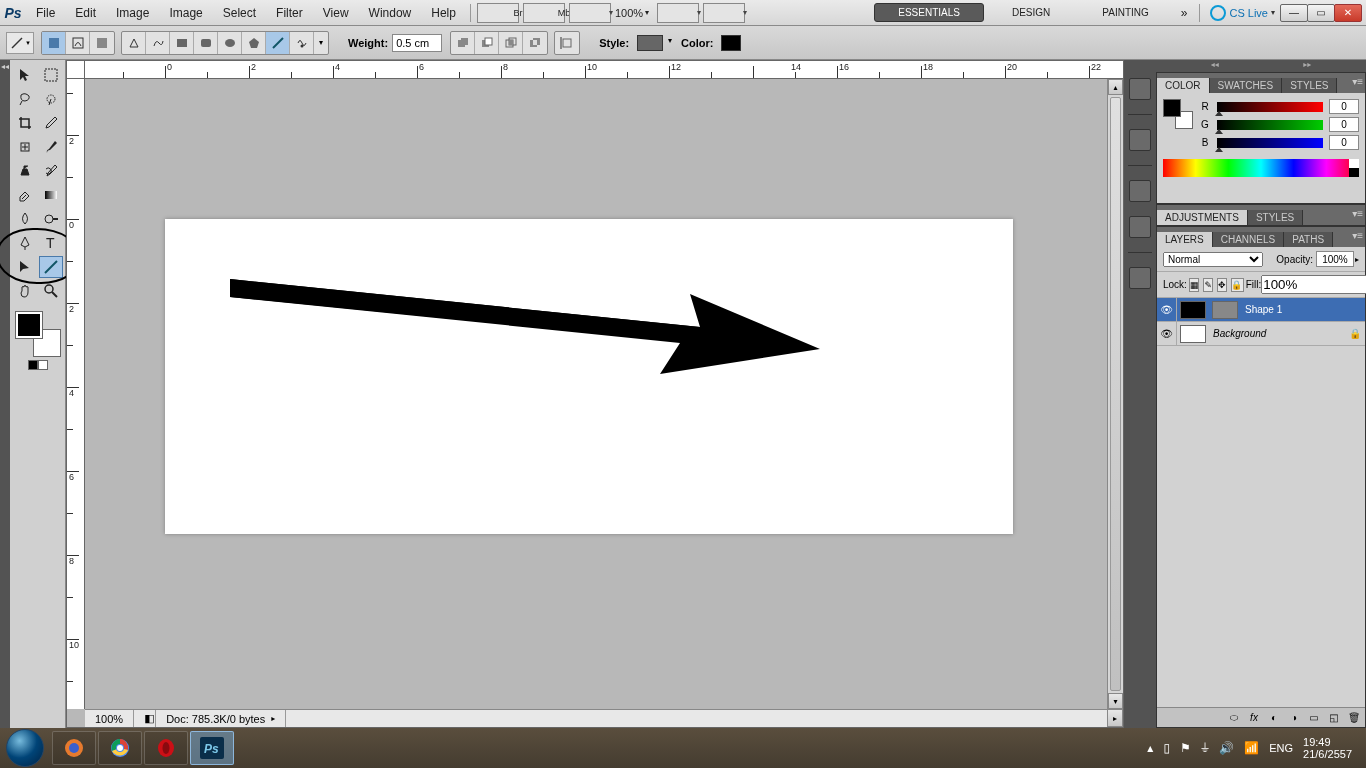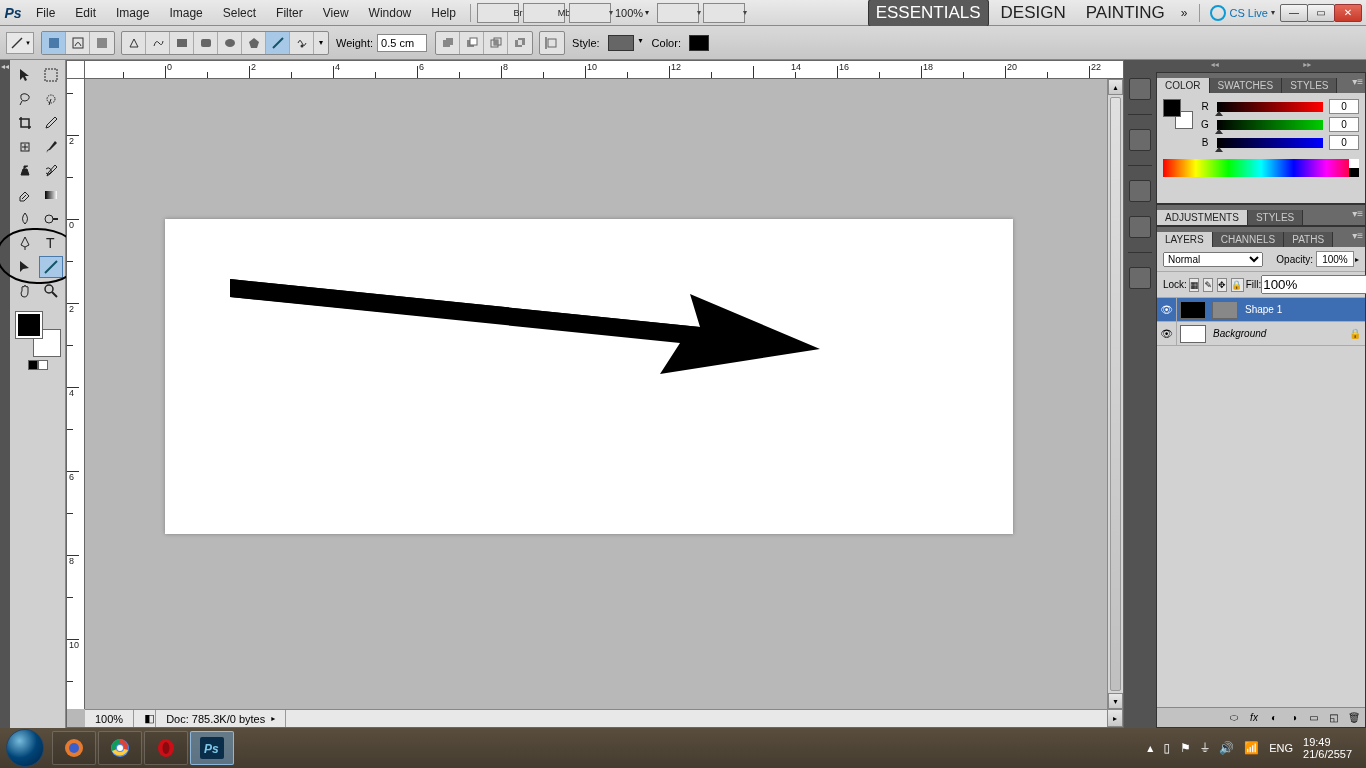--- a/index.html
+++ b/index.html
@@ -6,37 +6,37 @@
 body { width: 1366px; height: 768px; overflow: hidden; background: #6b5a42; position: relative; }
 .app-window { position: absolute; top: 0; left: 0; width: 1366px; height: 728px; background: #b8b8b8; display: flex; flex-direction: column; }
 .menubar { height: 26px; background: linear-gradient(#eaeaea,#d7d7d7); border-bottom: 1px solid #8a8a8a; display: flex; align-items: center; font-size: 12px; color: #222; }
 .ps-logo { width: 26px; height: 26px; display: flex; align-items: center; justify-content: center; font-weight: bold; font-size: 14px; font-style: italic; color: #0a3a66; }
 .menu-item { padding: 0 10px; height: 100%; display: flex; align-items: center; cursor: default; }
 .menu-sep { width: 1px; height: 18px; background: #999; margin: 0 4px; }
 .menu-icon { width: 24px; height: 20px; border: 1px solid #888; background: #e4e4e4; display: flex; align-items: center; justify-content: center; margin: 0 2px; font-size: 9px; padding-left: 40px; }
 .menu-drop { width: 30px; display: flex; align-items: center; }
 .menu-drop::after { content: "▾"; font-size: 8px; margin-left: 2px; color: #444; }
 .zoom-label { font-size: 11px; margin: 0 2px; }
-.workspace-btn { padding: 3px 7px; font-size: 17px; border: 1px solid transparent; }
+.workspace-btn { padding: 3px 23px; font-size: 10px; border: 1px solid transparent; }
 .workspace-btn.active { background: #5a5a5a; color: #fff; border: 1px solid #333; border-radius: 3px; }
 .cs-live { display: flex; align-items: center; font-size: 11px; color: #0b6fb3; margin: 0 6px; }
 .cs-live::before { content: ""; width: 12px; height: 12px; border: 2px solid #0b9ad6; border-radius: 50%; margin-right: 3px; }
 .cs-live::after { content: "▾"; font-size: 8px; margin-left: 3px; color: #333; }
 .win-controls { display: flex; margin-right: 4px; }
 .win-btn { width: 28px; height: 18px; border: 1px solid #666; background: linear-gradient(#f4f4f4,#d0d0d0); border-radius: 2px; margin-left: -1px; display: flex; align-items: center; justify-content: center; font-size: 10px; }
 .win-btn.close { background: linear-gradient(#e46a5a,#c83a2a); border-color: #933; color: #fff; }
 
 .optionsbar { height: 34px; background: linear-gradient(#d9d9d9,#c7c7c7); border-bottom: 1px solid #888; display: flex; align-items: center; padding: 0 6px; font-size: 11px; }
 .opt-tool { width: 28px; height: 22px; border: 1px solid #999; background: #e8e8e8; display: flex; align-items: center; justify-content: center; margin-right: 4px; }
 .opt-tool::after { content: "▾"; font-size: 7px; margin-left: 2px; }
 .opt-group { display: flex; border: 1px solid #888; border-radius: 2px; margin: 0 3px; background: #e2e2e2; }
 .opt-btn { width: 24px; height: 22px; display: flex; align-items: center; justify-content: center; border-right: 1px solid #aaa; }
 .opt-btn:last-child { border-right: none; }
 .opt-btn.active { background: #a8c8e8; }
-.opt-label { margin: 0 4px 0 4px; }
+.opt-label { margin: 0 4px 0 16px; font-weight: bold; }
 .opt-input { width: 50px; height: 18px; border: 1px solid #888; background: #fff; padding: 4px 3px; font-size: 11px; }
 .style-swatch { width: 26px; height: 16px; background: #666; border: 1px solid #333; margin: 0 4px; display: inline-block; position: relative; }
 .style-swatch::after { content: "▾"; position: absolute; right: -10px; font-size: 8px; }
 .color-swatch { width: 20px; height: 16px; background: #000; border: 1px solid #333; margin: 0 4px; display: inline-block; }
 
 .mainarea { flex: 1; display: flex; min-height: 0; background: #555; }
 .left-strip { width: 10px; background: #535353; display: flex; align-items: flex-start; justify-content: center; padding-top: 2px; }
 .left-strip span { color: #ccc; font-size: 8px; }
 .toolbox { width: 56px; background: #d0d0d0; border-right: 1px solid #888; display: flex; flex-direction: column; align-items: center; padding: 4px 0; position: relative; }
 .tool-grid { display: grid; grid-template-columns: 24px 24px; gap: 2px; }

